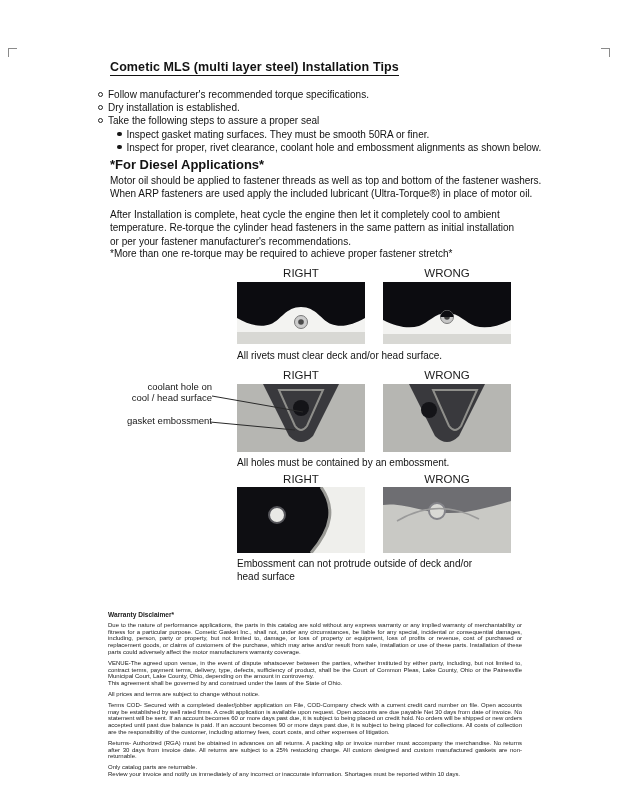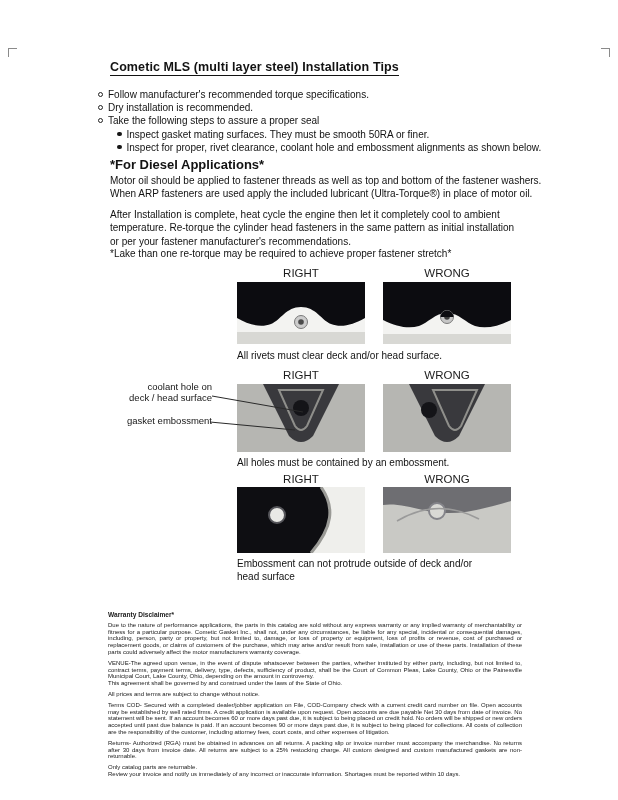--- a/index.html
+++ b/index.html
@@ -51,21 +51,21 @@
     <span class="u">Cometic MLS (multi layer steel) Installation Tips</span>
   </div>
 
   <div class="abs tips" style="left:98px; top:48px;">
     <div class="tip-row">
       <span class="bullet-open"></span>
       <span>Follow manufacturer's recommended torque specifications.</span>
     </div>
     <div class="tip-row">
       <span class="bullet-open"></span>
-      <span>Dry installation is recommended.</span>
+      <span>Dry installation is established.</span>
     </div>
     <div class="tip-row">
       <span class="bullet-open"></span>
       <span>Take the following steps to assure a proper seal</span>
     </div>
     <div class="tip-row sub">
       <span class="bullet-filled"></span>
       <span>Inspect gasket mating surfaces.  They must be smooth 50RA or finer.</span>
     </div>
     <div class="tip-row sub">
@@ -73,21 +73,21 @@
       <span>Inspect for proper, rivet clearance, coolant hole and embossment alignments as shown below.</span>
     </div>
   </div>
 
   <div class="abs h2" style="left:110px; top:117px;">*For Diesel Applications*</div>
   <div class="abs para" style="left:110px; top:134px;">Motor oil should be applied to fastener threads as well as top and bottom of the fastener washers.
 When ARP fasteners are used apply the included lubricant (Ultra-Torque®) in place of motor oil.</div>
   <div class="abs para" style="left:110px; top:168px;">After Installation is complete, heat cycle the engine then let it completely cool to ambient
 temperature. Re-torque the cylinder head fasteners in the same pattern as initial installation
 or per your fastener manufacturer's recommendations.</div>
-  <div class="abs para" style="left:110px; top:207px;">*Lake than one re-torque may be required to achieve proper fastener stretch*</div>
+  <div class="abs para" style="left:110px; top:207px;">*More than one re-torque may be required to achieve proper fastener stretch*</div>
 
   <div class="abs hdr" style="left:237px; top:227px;">RIGHT</div>
   <div class="abs hdr" style="left:383px; top:227px;">WRONG</div>
 
   <div class="abs dimg" style="left:237px; top:242px;">
     <svg width="128" height="62" viewBox="0 0 128 62">
       <rect width="128" height="62" fill="#f3f3f1"></rect>
       <rect y="50" width="128" height="12" fill="#d8d8d4"></rect>
       <path d="M0,0 H128 V36 C116,43 104,46 94,42 C84,38 79,25 64,25 C49,25 44,38 34,42 C24,46 12,43 0,36 Z" fill="#0c0c10"></path>
       <g>
@@ -108,21 +108,21 @@
       </g>
     </svg>
   </div>
   <div class="abs caption" style="left:237px; top:310px;">All rivets must clear deck and/or head surface.</div>
 
   <div class="abs hdr" style="left:237px; top:329px;">RIGHT</div>
   <div class="abs hdr" style="left:383px; top:329px;">WRONG</div>
 
   <div class="abs ptr-label" style="left:118px; top:341px; width:94px;">
     <div>coolant hole on</div>
-    <div>deck / head surface</div>
+    <div>cool / head surface</div>
   </div>
   <div class="abs ptr-label" style="left:112px; top:375px; width:100px;">gasket embossment</div>
 
   <div class="abs dimg" style="left:237px; top:344px;">
     <svg width="128" height="68" viewBox="0 0 128 68">
       <rect width="128" height="68" fill="#b6b6b2"></rect>
       <path d="M26,0 H102 L76,52 Q64,64 52,52 Z" fill="#39393d"></path>
       <path d="M42,6 H86 L70,42 Q64,50 58,42 Z" fill="none" stroke="#8f8f8b" stroke-width="2"></path>
       <circle cx="64" cy="24" r="8" fill="#141418"></circle>
     </svg>

